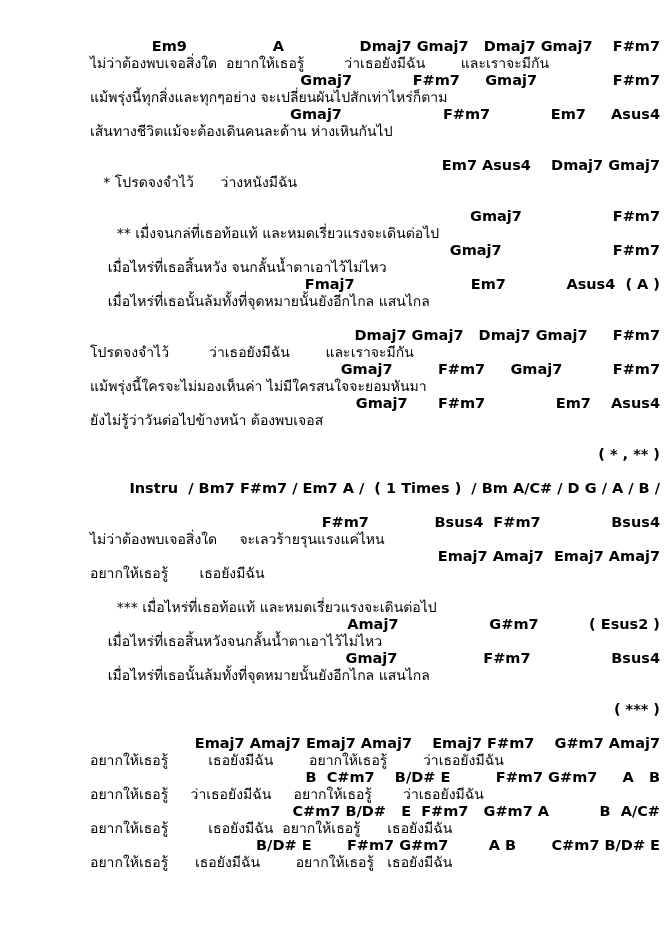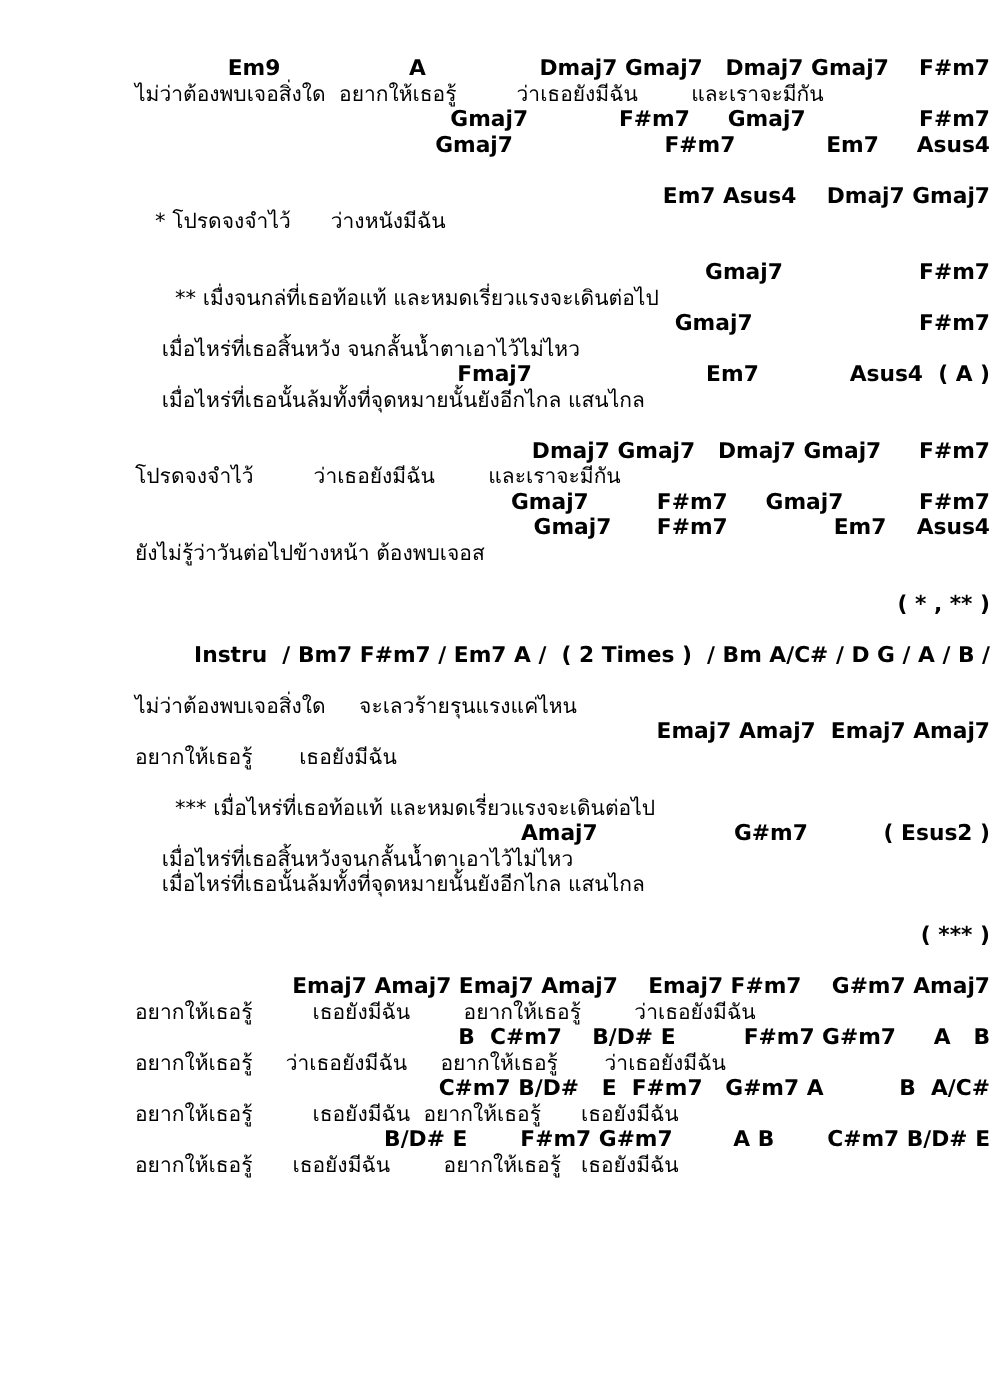--- a/index.html
+++ b/index.html
@@ -36,56 +36,61 @@
   }
 </style>
 </head>
 <body>
 
 <div class="sheet">
     <div class="block">
       <div class="line chords">Em9                 A               Dmaj7 Gmaj7   Dmaj7 Gmaj7    F#m7</div>
       <div class="line lyric">ไม่ว่าต้องพบเจอสิ่งใด  อยากให้เธอรู้         ว่าเธอยังมีฉัน        และเราจะมีกัน</div>
       <div class="line chords">Gmaj7            F#m7     Gmaj7               F#m7</div>
+      <div class="line lyric">แม้พรุ่งนี้ทุกสิ่งและทุกๆอย่าง จะเปลี่ยนผันไปสักเท่าไหร่ก็ตาม</div>
       <div class="line chords">Gmaj7                    F#m7            Em7     Asus4</div>
+      <div class="line lyric">เส้นทางชีวิตแม้จะต้องเดินคนละด้าน ห่างเหินกันไป</div>
     </div>
     <div class="block">
       <div class="line chords">                   Em7 Asus4    Dmaj7 Gmaj7</div>
       <div class="line lyric">   * โปรดจงจำไว้      ว่างหนังมีฉัน</div>
     </div>
     <div class="block">
       <div class="line chords">                    Gmaj7                  F#m7</div>
       <div class="line lyric">      ** เมื่งจนกล่ที่เธอท้อแท้ และหมดเรี่ยวแรงจะเดินต่อไป</div>
       <div class="line chords">              Gmaj7                      F#m7</div>
       <div class="line lyric">    เมื่อไหร่ที่เธอสิ้นหวัง จนกลั้นน้ำตาเอาไว้ไม่ไหว</div>
       <div class="line chords">               Fmaj7                       Em7            Asus4  ( A )</div>
       <div class="line lyric">    เมื่อไหร่ที่เธอนั้นล้มทั้งที่จุดหมายนั้นยังอีกไกล แสนไกล</div>
     </div>
     <div class="block">
       <div class="line chords">          Dmaj7 Gmaj7   Dmaj7 Gmaj7     F#m7</div>
       <div class="line lyric">โปรดจงจำไว้         ว่าเธอยังมีฉัน        และเราจะมีกัน</div>
       <div class="line chords">Gmaj7         F#m7     Gmaj7          F#m7</div>
+      <div class="line lyric">แม้พรุ่งนี้ใครจะไม่มองเห็นค่า ไม่มีใครสนใจจะยอมหันมา</div>
       <div class="line chords">Gmaj7      F#m7              Em7    Asus4</div>
       <div class="line lyric">ยังไม่รู้ว่าวันต่อไปข้างหน้า ต้องพบเจอส</div>
     </div>
     <div class="block">
       <div class="line label">( * , ** )</div>
     </div>
     <div class="block">
-      <div class="line instru">Instru  / Bm7 F#m7 / Em7 A /  ( 2 Times )  / Bm A/C# / D G / A / B /</div>
+      <div class="line instru">Instru  / Bm7 F#m7 / Em7 A /  ( 1 Times )  / Bm A/C# / D G / A / B /</div>
     </div>
     <div class="block">
+      <div class="line chords">F#m7             Bsus4  F#m7              Bsus4</div>
       <div class="line lyric">ไม่ว่าต้องพบเจอสิ่งใด     จะเลวร้ายรุนแรงแค่ไหน</div>
       <div class="line chords">          Emaj7 Amaj7  Emaj7 Amaj7</div>
       <div class="line lyric">อยากให้เธอรู้       เธอยังมีฉัน</div>
     </div>
     <div class="block">
       <div class="line lyric">      *** เมื่อไหร่ที่เธอท้อแท้ และหมดเรี่ยวแรงจะเดินต่อไป</div>
       <div class="line chords">          Amaj7                  G#m7          ( Esus2 )</div>
       <div class="line lyric">    เมื่อไหร่ที่เธอสิ้นหวังจนกลั้นน้ำตาเอาไว้ไม่ไหว</div>
+      <div class="line chords">           Gmaj7                 F#m7                Bsus4</div>
       <div class="line lyric">    เมื่อไหร่ที่เธอนั้นล้มทั้งที่จุดหมายนั้นยังอีกไกล แสนไกล</div>
     </div>
     <div class="block">
       <div class="line label">( *** )</div>
     </div>
     <div class="block">
       <div class="line chords">            Emaj7 Amaj7 Emaj7 Amaj7    Emaj7 F#m7    G#m7 Amaj7</div>
       <div class="line lyric">อยากให้เธอรู้         เธอยังมีฉัน        อยากให้เธอรู้        ว่าเธอยังมีฉัน</div>
       <div class="line chords">            B  C#m7    B/D# E         F#m7 G#m7     A   B</div>
       <div class="line lyric">อยากให้เธอรู้     ว่าเธอยังมีฉัน     อยากให้เธอรู้       ว่าเธอยังมีฉัน</div>

